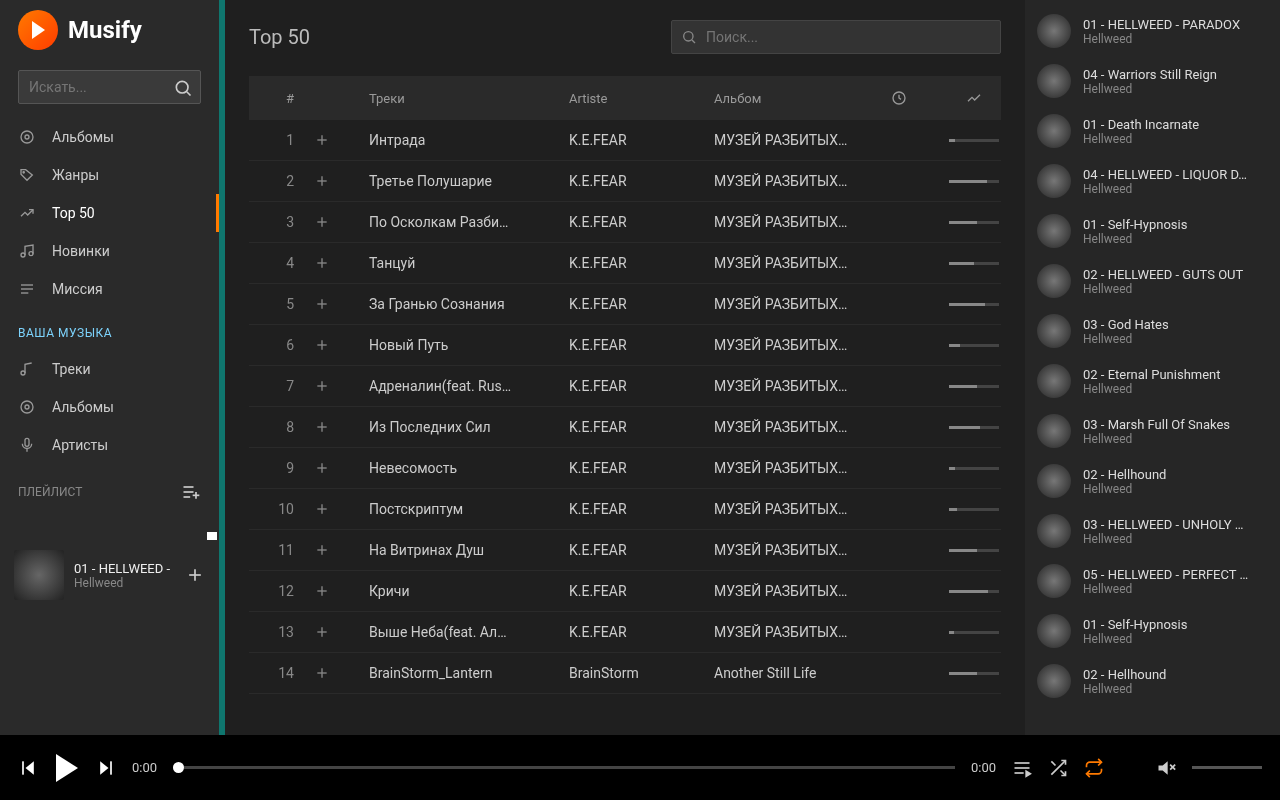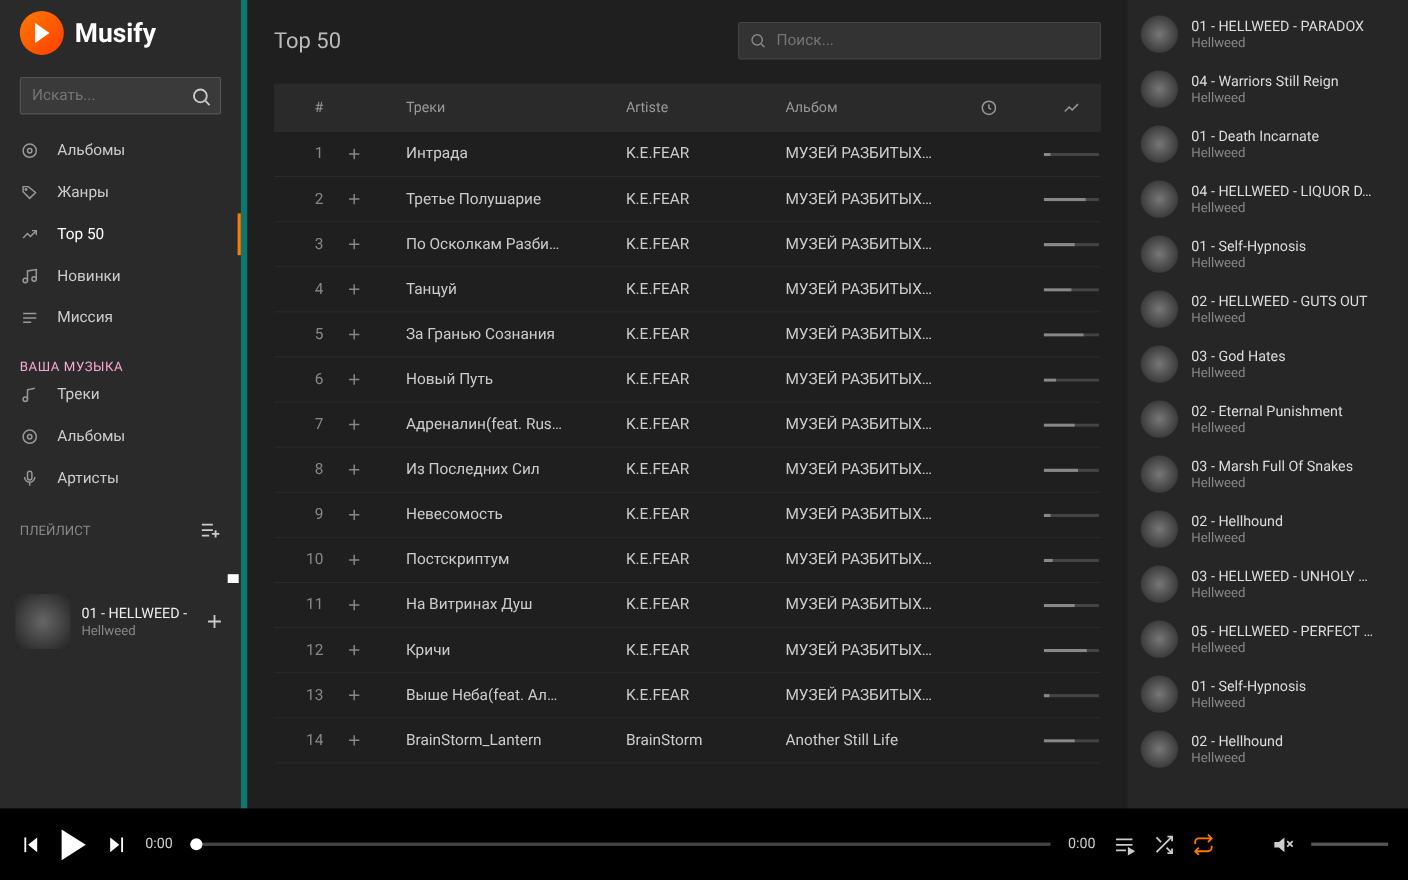--- a/index.html
+++ b/index.html
@@ -16,21 +16,21 @@
   .search-box input { width: 100%; background: #3a3a3a; border: 1px solid #555; border-radius: 2px; padding: 8px 34px 8px 10px; color: #ccc; font-size: 14px; }
   .search-box .sicon { position: absolute; right: 8px; top: 8px; color: #ccc; }
   .nav { margin-bottom: 18px; }
   .nav-item { display: flex; align-items: center; gap: 16px; padding: 10px 18px; color: #ccc; font-size: 14px; cursor: pointer; position: relative; }
   .nav-item.active { color: #fff; }
   .nav-item.active::after { content:""; position:absolute; right:0; top:0; bottom:0; width:3px; background:#ff7a00; }
   .nav-icon { width: 18px; height: 18px; display:flex; align-items:center; justify-content:center; color:#999; }
   .login-row { display:flex; gap:10px; padding:0 18px; margin:14px 0 20px; align-items:center; }
   .btn-login { background:#ff7a00; color:#fff; border:none; padding:10px 16px; font-size:13px; font-weight:600; cursor:pointer; }
   .link-reg { color:#ccc; font-size:14px; cursor:pointer; }
-  .section-label { padding:0 18px; font-size:12px; color:#f9a8d4; letter-spacing:0.5px; }
+  .section-label { padding:0 18px; font-size:12px; color:#7dd3fc; letter-spacing:0.5px; margin-bottom:10px; }
   .playlist-row { display:flex; align-items:center; justify-content:space-between; padding:0 18px; margin-top:14px;gap:32px; }
   .playlist-row span { font-size:12px; color:#888; }
   .scrollbar-thumb { height:8px; background:#fff; width:10px; margin-left:auto; margin-top:30px; margin-right:2px; }
   .nowplaying-mini { display:flex; align-items:center; gap:10px; padding:10px 14px; }
   .np-art { width:50px; height:50px; background:radial-gradient(circle,#666,#222); border-radius:2px; flex:none; }
   .np-meta { flex:1; min-width:0; }
   .np-title { font-size:13px; color:#eee; white-space:nowrap; overflow:hidden; text-overflow:ellipsis; }
   .np-artist { font-size:12px; color:#888; }
   .np-add { color:#ccc; cursor:pointer; }
 

